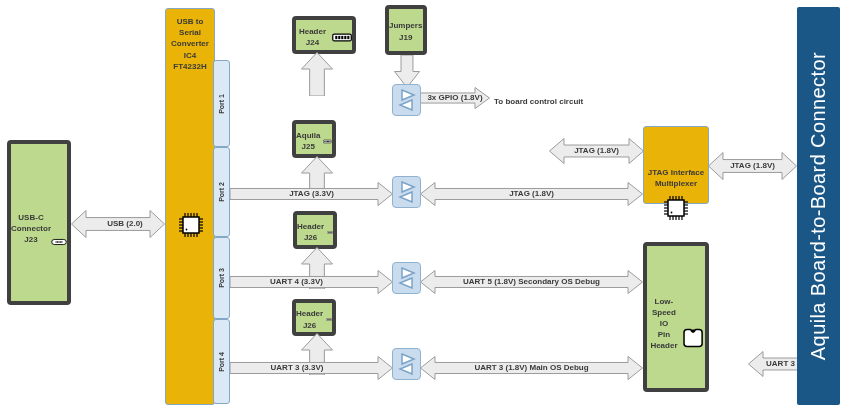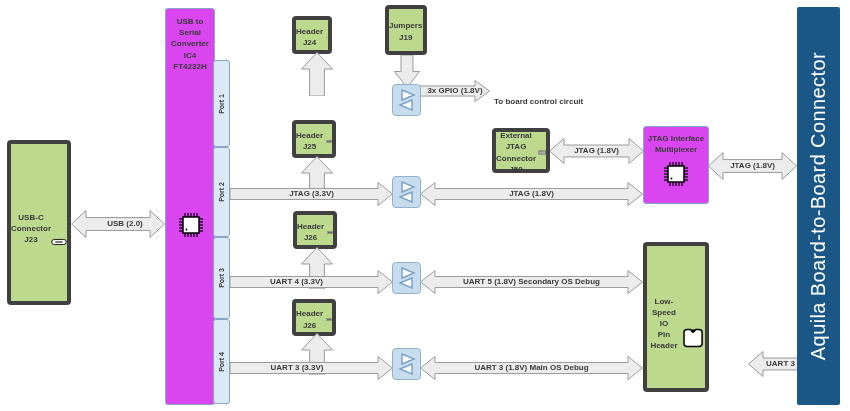--- a/index.html
+++ b/index.html
@@ -1,21 +1,21 @@
 <!DOCTYPE html>
 <html><head>
 <meta charset="utf-8">
 <style>
   html,body{margin:0;padding:0;background:#fff;}
   .canvas{position:relative;width:850px;height:411px;background:#fff;overflow:hidden;
           font-family:"Liberation Sans",sans-serif;color:#3a3a3a;}
   .abs{position:absolute;box-sizing:border-box;}
   .gbox{background:#bcd98d;border:4px solid #404040;border-radius:4px;
         display:flex;flex-direction:row;align-items:center;}
-  .bbox{background:#d946ef;border:1px solid #84a7c6;border-radius:3px;}
+  .bbox{background:#eab308;border:1px solid #84a7c6;border-radius:3px;}
   .shifter{background:#c9dcee;border:1px solid #8fb2d1;border-radius:4px;
            display:flex;align-items:center;justify-content:center;}
   .lbl{font-size:8px;font-weight:bold;text-align:center;white-space:pre-line;line-height:1.4;color:#3a3a3a;}
   .arrow{display:flex;align-items:center;justify-content:center;}
   .arrow svg{position:absolute;left:0;top:0;}
   .arrow .lbl{position:relative;z-index:2;padding:0 2px;}
   .v-arrow{z-index:1;}
   .h-arrow{z-index:2;}
   .port{left:213px;width:17px;background:#dbe9f6;border:1px solid #84a7c6;border-radius:3px;
         display:flex;align-items:center;justify-content:center;z-index:3;}
@@ -91,21 +91,21 @@
   <div class="abs port" style="top:147px;height:90px;">
     <span class="lbl vtext">Port 2</span>
     </div>
   <div class="abs port" style="top:237px;height:82px;">
     <span class="lbl vtext">Port 3</span>
     </div>
   <div class="abs port" style="top:319px;height:85px;">
     <span class="lbl vtext">Port 4</span>
     </div>
 
-  <div class="abs gbox" style="left:292px;top:16px;width:40px;height:38px;padding-top:4px;gap:3px;">
+  <div class="abs gbox" style="left:292px;top:16px;width:64px;height:38px;padding-top:4px;gap:3px;">
     <div class="lbl">Header J24</div>
     <svg width="26" height="11" viewBox="0 0 26 11">
       <rect x="1" y="1" width="24" height="9" rx="2" fill="#fff" stroke="#000" stroke-width="1.6"></rect>
       <rect x="4.2" y="3.4" width="2.7" height="4.2" fill="#000"></rect>
         <rect x="8.1" y="3.4" width="2.7" height="4.2" fill="#000"></rect>
       <rect x="12" y="3.4" width="2.7" height="4.2" fill="#000"></rect>
         <rect x="15.9" y="3.4" width="2.7" height="4.2" fill="#000"></rect>
       <rect x="19.8" y="3.4" width="2.7" height="4.2" fill="#000"></rect>
     </svg>
   </div>
@@ -128,30 +128,30 @@
         <polygon points="13,32.5 25.5,16.5 18.98,16.5 18.98,0 7.0200000000000005,0 7.0200000000000005,16.5 0.5,16.5" fill="#ececec" stroke="#9b9b9b" stroke-width="1"></polygon>
       </svg>
     </div>
 
   <div class="abs shifter" style="left:392px;top:84px;width:29px;height:32px;z-index:4;">
     <svg width="18" height="22" viewBox="0 0 18 22">
       <polygon points="4,1 16,6 4,11" fill="#fff" stroke="#7ca3c8" stroke-width="1.5"></polygon>
       <polygon points="14,11 2,16 14,21" fill="#fff" stroke="#7ca3c8" stroke-width="1.5"></polygon>
     </svg>
   </div>
-  <div class="abs arrow h-arrow" style="left:420px;top:80px;width:70px;height:22px;">
+  <div class="abs arrow h-arrow" style="left:420px;top:87px;width:70px;height:22px;">
       <svg width="70" height="22">
         <polygon points="0,5.94 55,5.94 55,0.5 69.5,11 55,21.5 55,16.06 0,16.06" fill="#ececec" stroke="#9b9b9b" stroke-width="1"></polygon>
       </svg>
     <span class="lbl">3x GPIO (1.8V)</span>
   </div>
   <div class="abs plain-text" style="left:494px;top:97px;">To board control circuit</div>
 
   <div class="abs gbox" style="left:292px;top:120px;width:44px;height:38px;padding-top:4px;gap:3px;">
-    <div class="lbl">Header J25</div>
+    <div class="lbl">Aquila J25</div>
     <svg width="26" height="11" viewBox="0 0 26 11">
       <rect x="1" y="1" width="24" height="9" rx="2" fill="#fff" stroke="#000" stroke-width="1.6"></rect>
       <rect x="4.2" y="3.4" width="2.7" height="4.2" fill="#000"></rect>
         <rect x="8.1" y="3.4" width="2.7" height="4.2" fill="#000"></rect>
       <rect x="12" y="3.4" width="2.7" height="4.2" fill="#000"></rect>
         <rect x="15.9" y="3.4" width="2.7" height="4.2" fill="#000"></rect>
       <rect x="19.8" y="3.4" width="2.7" height="4.2" fill="#000"></rect>
     </svg>
   </div>
   <div class="abs arrow v-arrow" style="left:301px;top:156px;width:32px;height:42px;">
@@ -172,50 +172,29 @@
       <polygon points="14,11 2,16 14,21" fill="#fff" stroke="#7ca3c8" stroke-width="1.5"></polygon>
     </svg>
   </div>
   <div class="abs arrow h-arrow" style="left:420px;top:182px;width:223px;height:24px;">
       <svg width="223" height="24">
         <polygon points="0.5,12 15,0.5 15,6.48 208,6.48 208,0.5 222.5,12 208,23.5 208,17.52 15,17.52 15,23.5" fill="#ececec" stroke="#9b9b9b" stroke-width="1"></polygon>
       </svg>
     <span class="lbl">JTAG (1.8V)</span>
   </div>
 
-  <div class="abs gbox" style="left:492px;top:128px;width:58px;height:45px;padding-top:4px;gap:2px;z-index:4;">
-    <div class="lbl">External JTAG
-Connector J59</div>
-    <svg width="27" height="13" viewBox="0 0 27 13">
-      <rect x="1" y="1" width="25" height="11" rx="1.5" fill="#fff" stroke="#000" stroke-width="1.6"></rect>
-      <g fill="#000">
-        <rect x="4" y="3.2" width="2.4" height="2.4"></rect>
-          <rect x="7.6" y="3.2" width="2.4" height="2.4"></rect>
-        <rect x="11.2" y="3.2" width="2.4" height="2.4"></rect>
-          <rect x="14.8" y="3.2" width="2.4" height="2.4"></rect>
-        <rect x="18.4" y="3.2" width="2.4" height="2.4"></rect>
-          <rect x="22" y="3.2" width="2.4" height="2.4"></rect>
-        <rect x="4" y="7.2" width="2.4" height="2.4"></rect>
-          <rect x="7.6" y="7.2" width="2.4" height="2.4"></rect>
-        <rect x="11.2" y="7.2" width="2.4" height="2.4"></rect>
-          <rect x="14.8" y="7.2" width="2.4" height="2.4"></rect>
-        <rect x="18.4" y="7.2" width="2.4" height="2.4"></rect>
-          <rect x="22" y="7.2" width="2.4" height="2.4"></rect>
-      </g>
-    </svg>
-  </div>
   <div class="abs arrow h-arrow" style="left:549px;top:138px;width:95px;height:26px;">
       <svg width="95" height="26">
         <polygon points="0.5,13 15,0.5 15,7.0200000000000005 80,7.0200000000000005 80,0.5 94.5,13 80,25.5 80,18.98 15,18.98 15,25.5" fill="#ececec" stroke="#9b9b9b" stroke-width="1"></polygon>
       </svg>
     <span class="lbl">JTAG (1.8V)</span>
   </div>
 
   <div class="abs bbox" style="left:643px;top:126px;width:66px;height:78px;z-index:4;text-align:center;">
-    <div class="lbl" style="padding-top:6px;">JTAG Interface
+    <div class="lbl" style="margin-top:40px;">JTAG Interface
 Multiplexer</div>
     <svg width="32" height="32" viewBox="0 0 32 32" style="margin-top:3px;">
       <g stroke="#000" stroke-width="1.2">
         <line x1="10" y1="4" x2="10" y2="8"></line>
           <line x1="13" y1="4" x2="13" y2="8"></line>
           <line x1="16" y1="4" x2="16" y2="8"></line>
           <line x1="19" y1="4" x2="19" y2="8"></line>
           <line x1="22" y1="4" x2="22" y2="8"></line>
         <line x1="10" y1="24" x2="10" y2="28"></line>
           <line x1="13" y1="24" x2="13" y2="28"></line>

